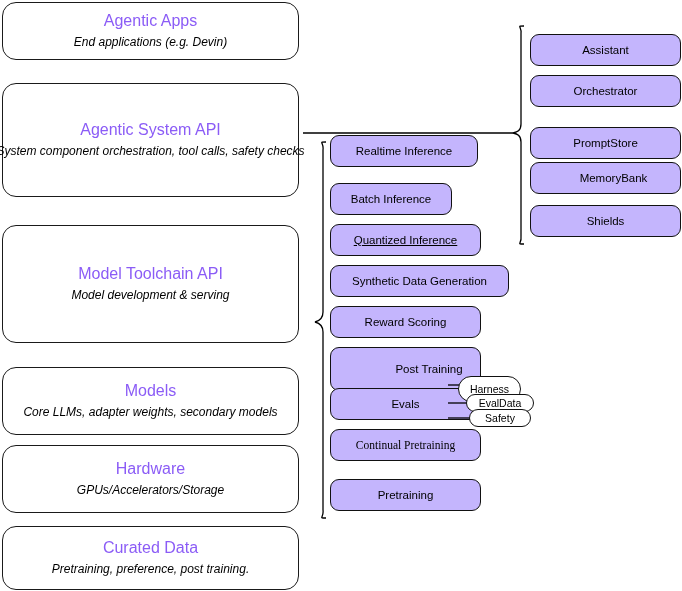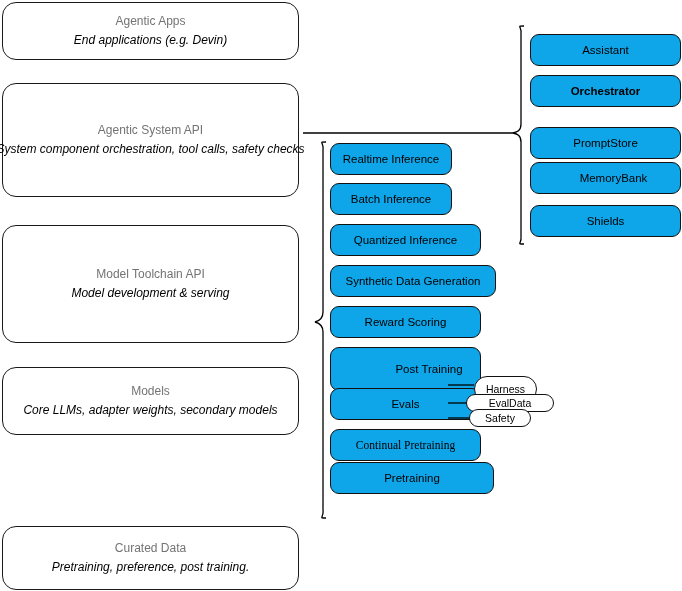--- a/index.html
+++ b/index.html
@@ -23,41 +23,41 @@
     border: 1.3px solid #1a1a1a;
     border-radius: 14px;
     background: #ffffff;
     display: flex;
     flex-direction: column;
     align-items: center;
     justify-content: center;
     text-align: center;
   }
   .layer-title {
-    font-size: 12px;
-    color: #737373;
+    font-size: 16px;
+    color: #8b5cf6;
     line-height: 1.25;
     white-space: nowrap;
   }
   .layer-sub {
     font-size: 12px;
     color: #000000;
     line-height: 1.3;
     margin-top: 4px;
     white-space: nowrap;
     font-style: italic;
   }
 
   
   .pill {
     position: absolute;
     box-sizing: border-box;
     border: 1.3px solid #111111;
     border-radius: 9px;
-    background: #0ea5e9;
+    background: #c4b5fd;
     display: flex;
     align-items: center;
     justify-content: center;
     font-size: 11.5px;
     color: #000000;
     white-space: nowrap;
   }
 
   
   .tag-pill {
@@ -134,53 +134,57 @@
   <div class="layer-box" style="left:2px; top:225px; width:297px; height:118px;">
     <div class="layer-title">Model Toolchain API</div>
     <div class="layer-sub">Model development &amp; serving</div>
   </div>
 
   <div class="layer-box" style="left:2px; top:367px; width:297px; height:68px;">
     <div class="layer-title">Models</div>
     <div class="layer-sub">Core LLMs, adapter weights, secondary models</div>
   </div>
 
+  <div class="layer-box" style="left:2px; top:445px; width:297px; height:68px;">
+    <div class="layer-title">Hardware</div>
+    <div class="layer-sub">GPUs/Accelerators/Storage</div>
+  </div>
 
   <div class="layer-box" style="left:2px; top:526px; width:297px; height:64px;">
     <div class="layer-title">Curated Data</div>
     <div class="layer-sub">Pretraining, preference, post training.</div>
   </div>
 
-  <div class="pill" style="left:330px; top:143px; width:122px; height:32px;">Realtime Inference</div>
+  <div class="pill" style="left:330px; top:135px; width:148px; height:32px;">Realtime Inference</div>
 
   <div class="pill" style="left:330px; top:183px; width:122px; height:32px;">Batch Inference</div>
 
-  <div class="pill" style="left:330px; top:224px; width:151px; height:32px;">Quantized Inference</div>
+  <div class="pill" style="left:330px; top:224px; width:151px; height:32px;text-decoration:underline;">Quantized Inference</div>
 
-  <div class="pill" style="left:330px; top:265px; width:166px; height:32px;">Synthetic Data Generation</div>
+  <div class="pill" style="left:330px; top:265px; width:179px; height:32px;">Synthetic Data Generation</div>
 
   <div class="pill" style="left:330px; top:306px; width:151px; height:32px;">Reward Scoring</div>
 
   <div class="pill" style="left:330px; top:347px; width:151px; height:44px;padding-left:47px;">Post Training</div>
 
   <div class="pill" style="left:330px; top:388px; width:151px; height:32px;">Evals</div>
 
   <div class="pill" style="left:330px; top:429px; width:151px; height:32px;font-family:Liberation Serif, serif;">Continual Pretraining</div>
 
-  <div class="pill" style="left:330px; top:462px; width:164px; height:32px;">Pretraining</div>
+  <div class="pill" style="left:330px; top:479px; width:151px; height:32px;">Pretraining</div>
 
-  <div class="tag-pill" style="left:474px; top:376px; width:63px; height:26px;">Harness</div>
+  <div class="tag-pill" style="left:458px; top:376px; width:63px; height:26px;">Harness</div>
 
-  <div class="tag-pill" style="left:466px; top:394px; width:88px; height:18px;">EvalData</div>
+  <div class="tag-pill" style="left:466px; top:394px; width:68px; height:18px;">EvalData</div>
 
   <div class="tag-pill" style="left:469px; top:409px; width:62px; height:18px;">Safety</div>
 
   <div class="pill" style="left:530px; top:34px; width:151px; height:32px;">Assistant</div>
 
-  <div class="pill" style="left:530px; top:75px; width:151px; height:32px;font-weight:bold;">Orchestrator</div>
+  <div class="pill" style="left:530px; top:75px; width:151px; height:32px;">Orchestrator</div>
 
   <div class="pill" style="left:530px; top:127px; width:151px; height:32px;">PromptStore</div>
 
   <div class="pill" style="left:530px; top:162px; width:151px; height:32px;padding-left:16px;">MemoryBank</div>
 
   <div class="pill" style="left:530px; top:205px; width:151px; height:32px;">Shields</div>
 
 </div>
 
 </body></html>

